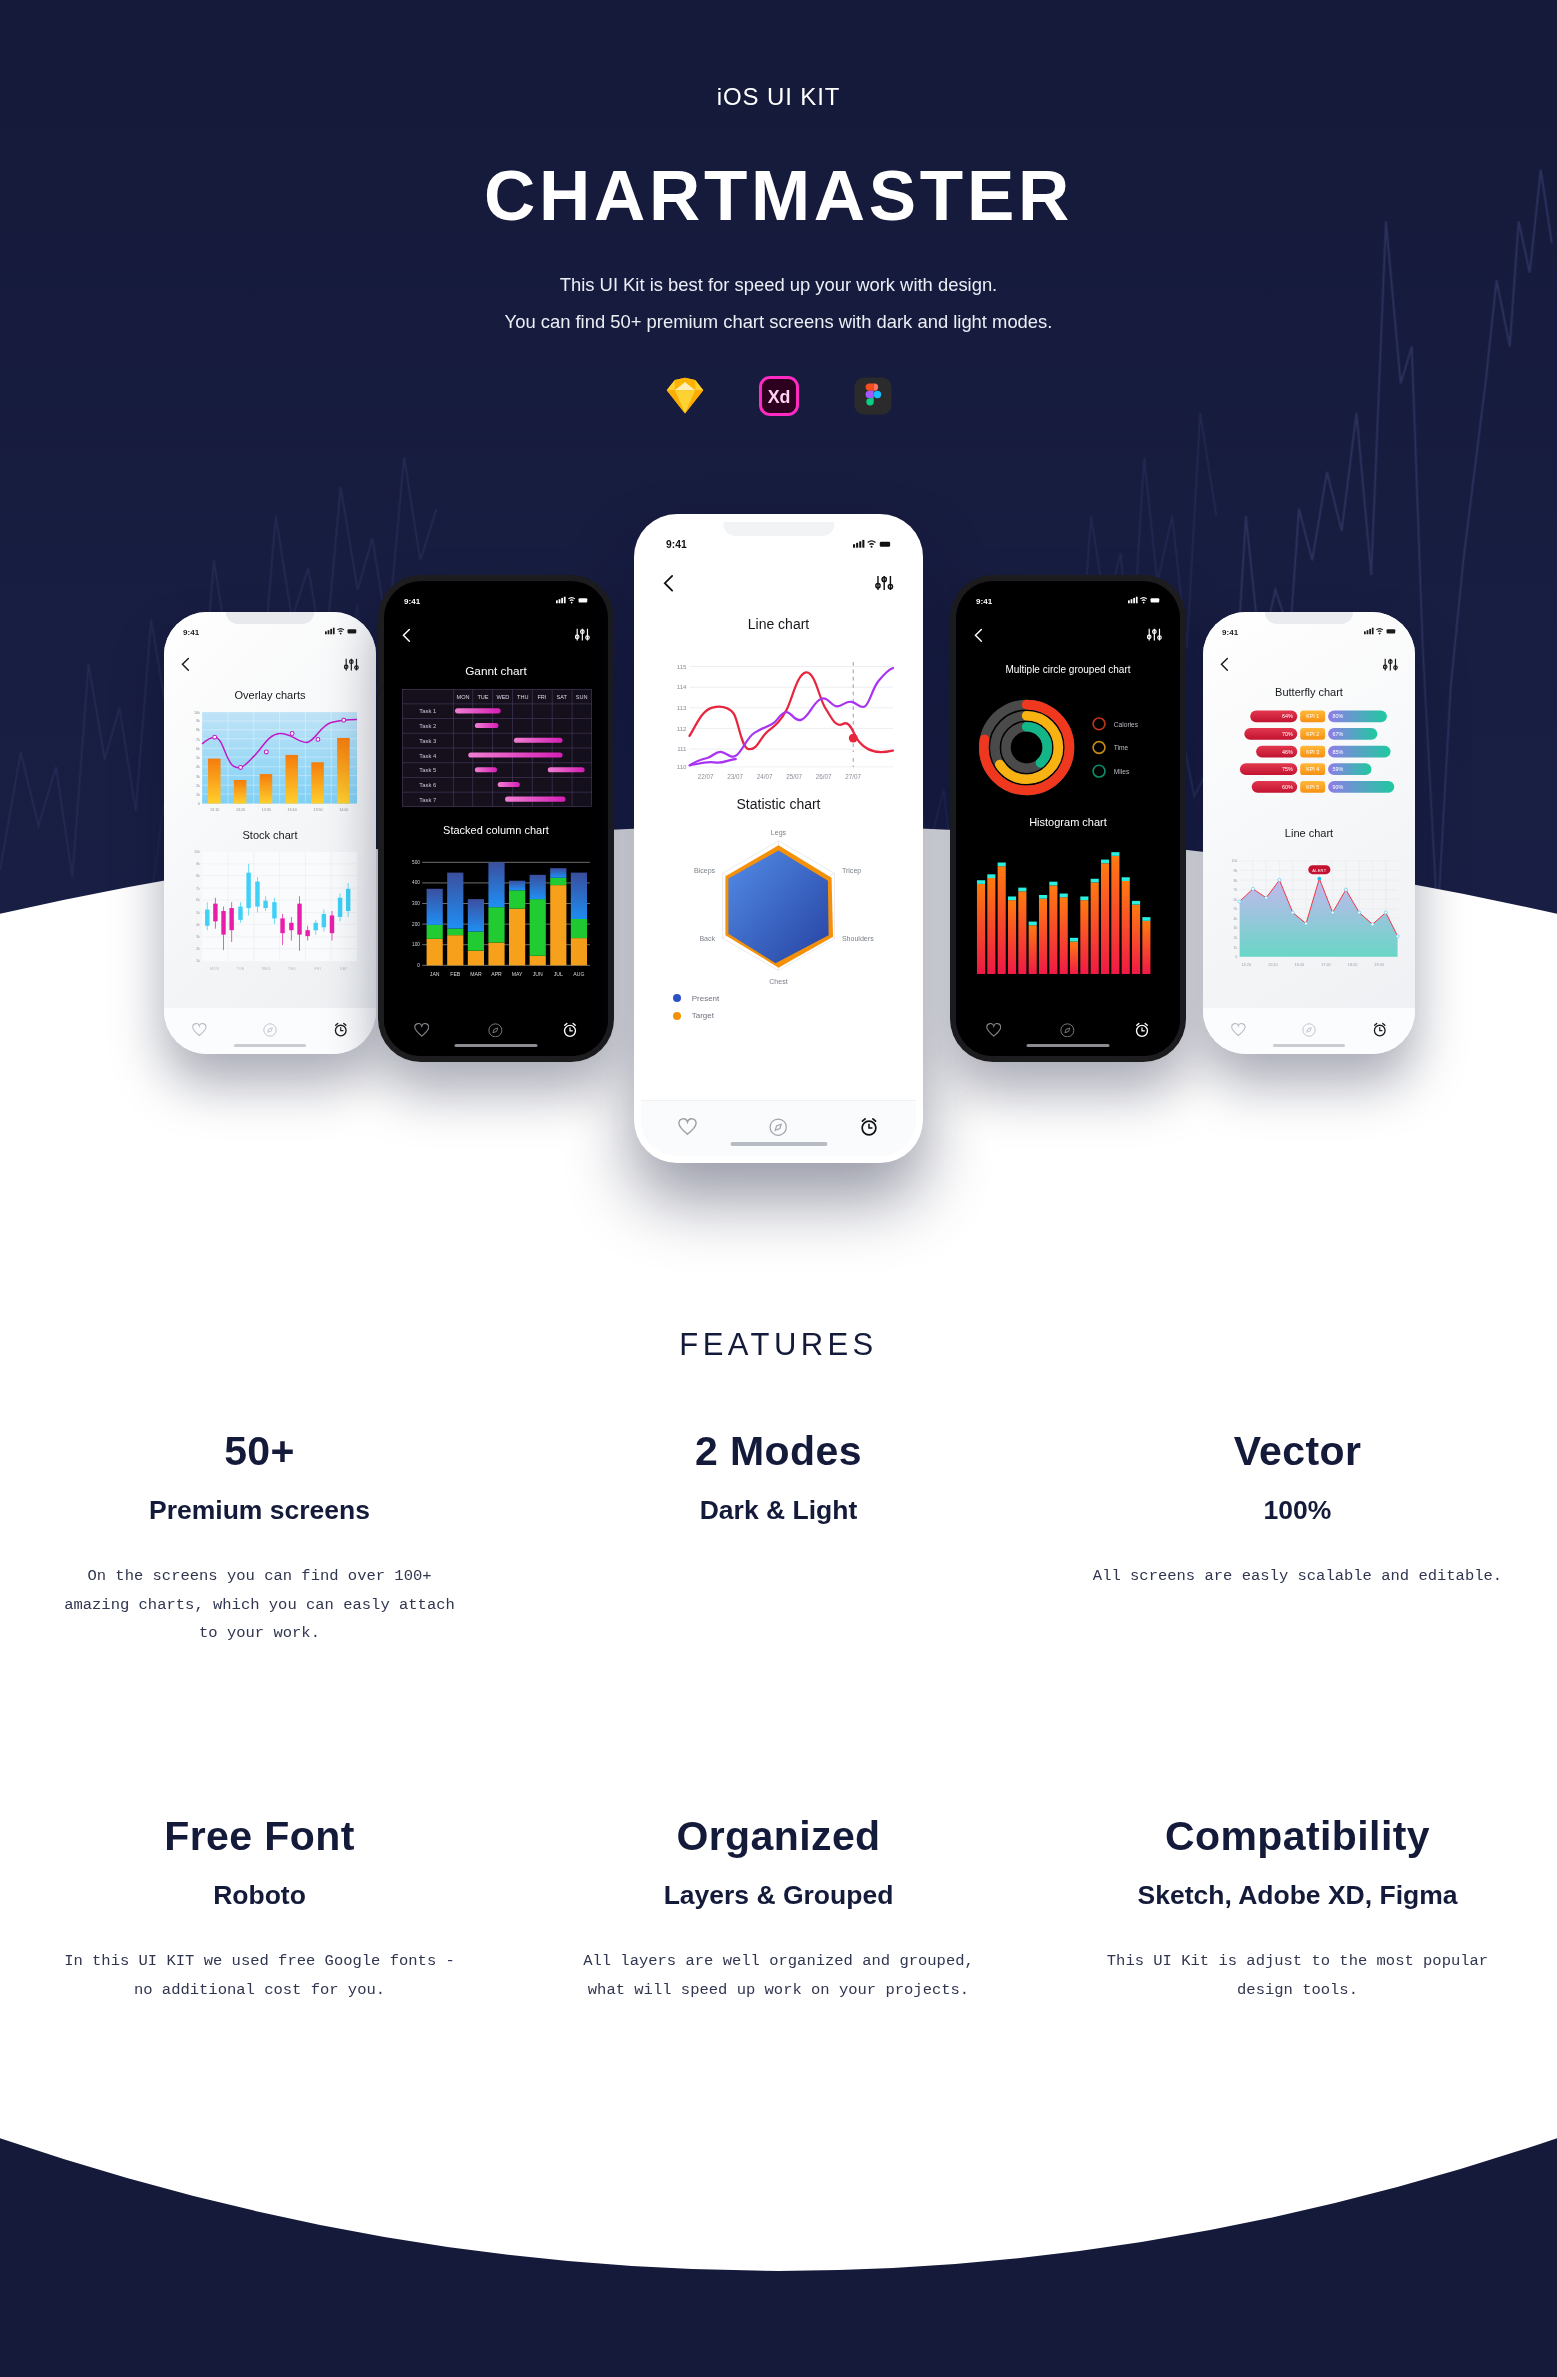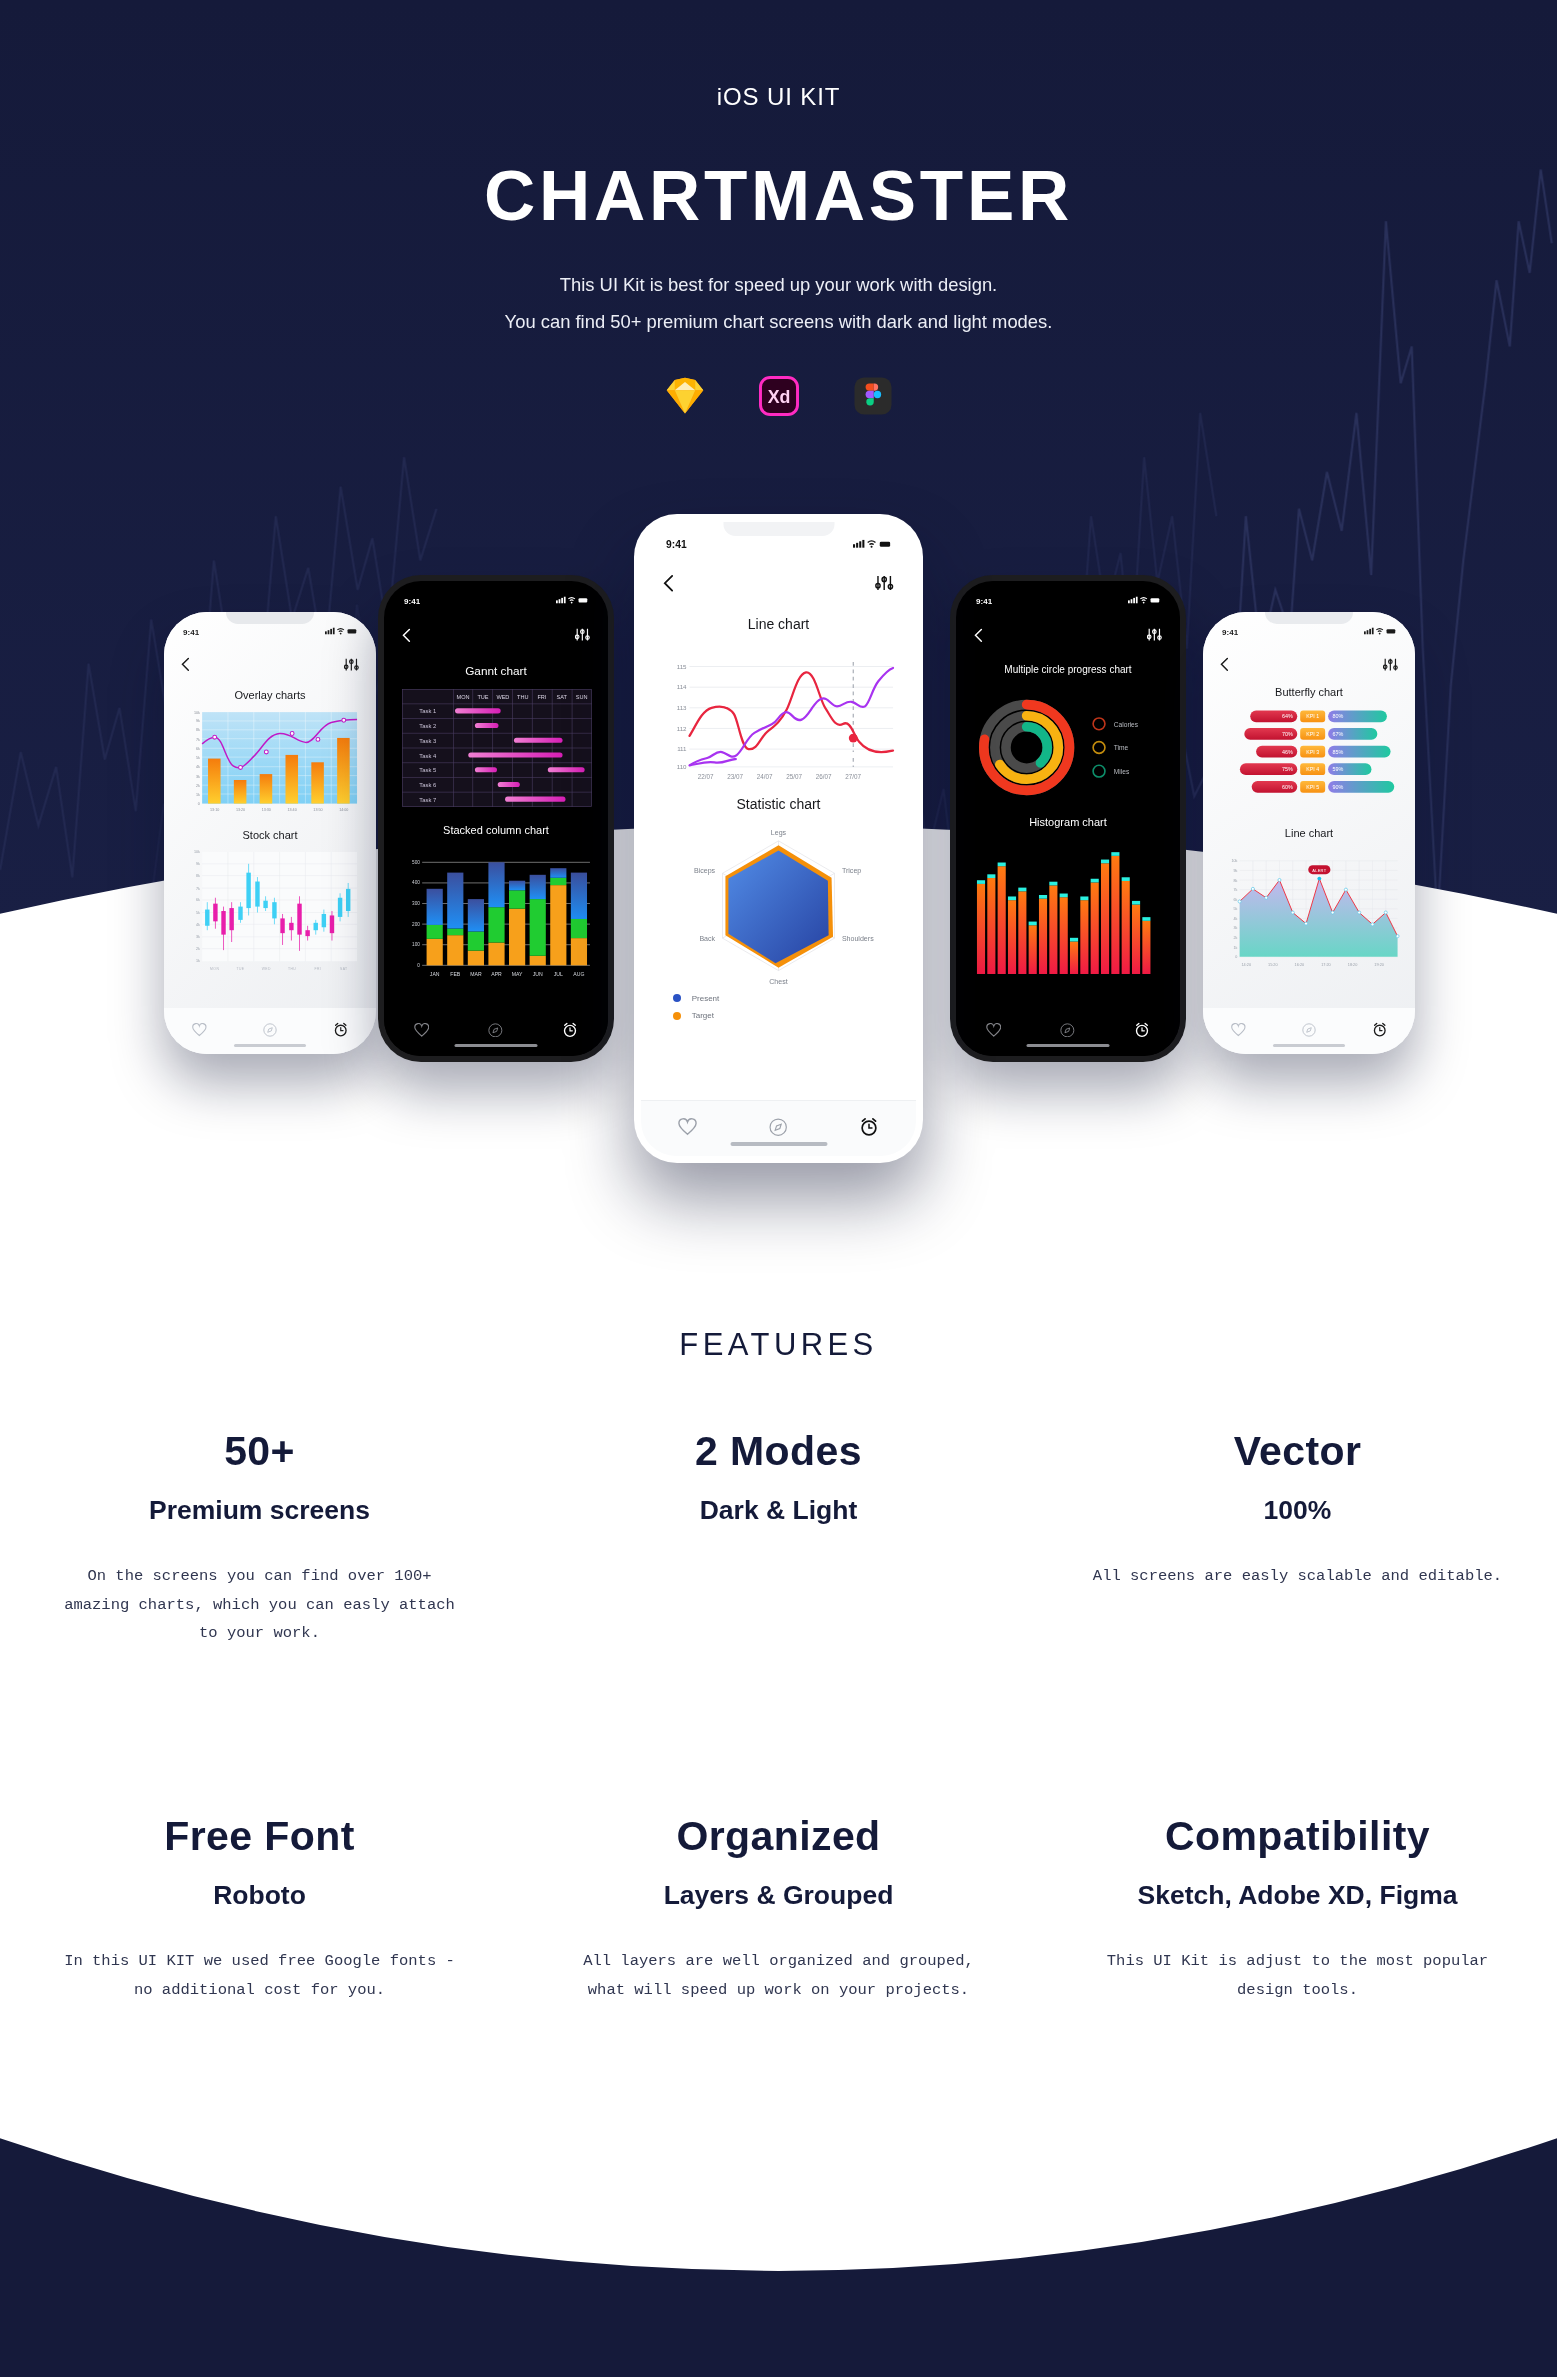--- a/index.html
+++ b/index.html
@@ -766,21 +766,21 @@
             <line x1="3" y1="1" x2="3" y2="17" stroke="#fff" stroke-width="1.6"></line>
               <circle cx="3" cy="12" r="2.4" fill="none" stroke="#fff" stroke-width="1.6"></circle>
             <line x1="10" y1="1" x2="10" y2="17" stroke="#fff" stroke-width="1.6"></line>
               <circle cx="10" cy="5" r="2.4" fill="none" stroke="#fff" stroke-width="1.6"></circle>
             <line x1="17" y1="1" x2="17" y2="17" stroke="#fff" stroke-width="1.6"></line>
               <circle cx="17" cy="13" r="2.4" fill="none" stroke="#fff" stroke-width="1.6"></circle>
           </svg>
         </span>
       </div>
 
-      <div class="chart-title" style="top:83px;font-size:10px;color:#ffffff;">Multiple circle progress chart</div>
+      <div class="chart-title" style="top:83px;font-size:10px;color:#ffffff;">Multiple circle grouped chart</div>
 
       <svg style="position:absolute;left:13.3px;top:111px;" width="198" height="111" viewBox="0 0 268 150">
         <g fill="none" stroke-linecap="round">
           <circle cx="78" cy="75" r="58" stroke="#4a4a4a" stroke-width="13"></circle>
           <circle cx="78" cy="75" r="43" stroke="#4a4a4a" stroke-width="13"></circle>
           <circle cx="78" cy="75" r="28" stroke="#4a4a4a" stroke-width="13"></circle>
           <circle cx="78" cy="75" r="58" stroke="#f0381f" stroke-width="13" stroke-dasharray="284 364" transform="rotate(-90 78 75)"></circle>
           <circle cx="78" cy="75" r="43" stroke="#f8b211" stroke-width="13" stroke-dasharray="178 270" transform="rotate(-90 78 75)"></circle>
           <circle cx="78" cy="75" r="28" stroke="#12b688" stroke-width="13" stroke-dasharray="67 176" transform="rotate(-90 78 75)"></circle>
         </g>

